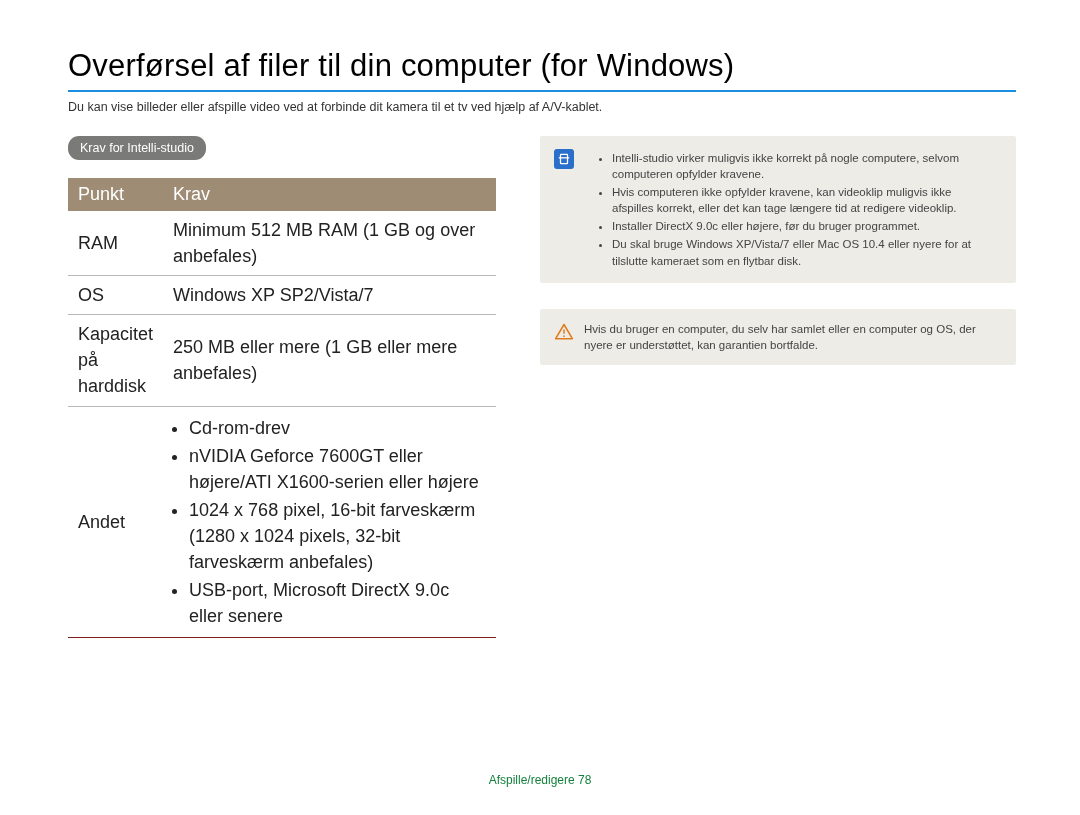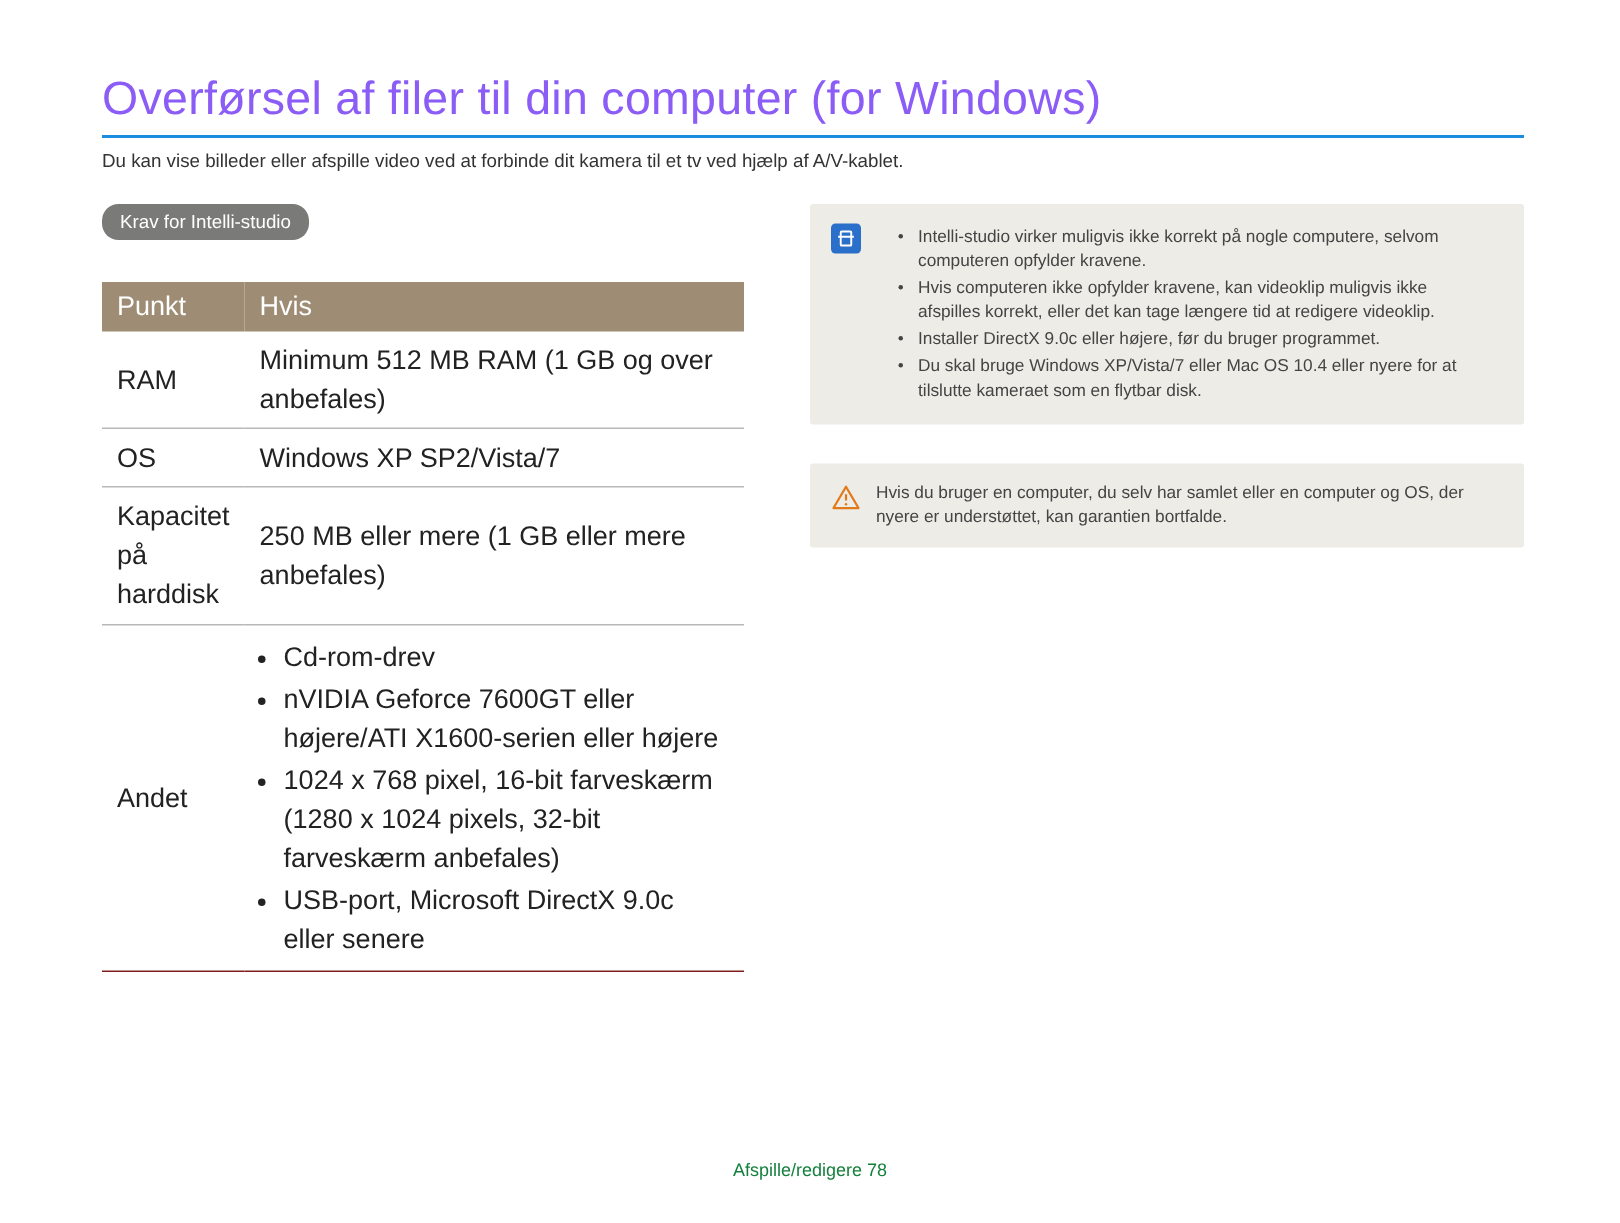--- a/index.html
+++ b/index.html
@@ -10,21 +10,21 @@
       background: #fff;
       position: relative;
       color: #222;
     }
     .page {
       padding: 48px 64px 0 68px;
     }
     .page-title {
       font-size: 31px;
       font-weight: 400;
-      color: #8b5cf6;
+      color: #000000;
       border-bottom: 2px solid #1a8de0;
       padding-bottom: 6px;
       margin-bottom: 8px;
       letter-spacing: 0.2px;
     }
     .subtitle {
       font-size: 12.5px;
       color: #333;
       margin-bottom: 22px;
     }
@@ -39,21 +39,21 @@
     .col-right {
       flex: 1;
     }
     .section-chip {
       display: inline-block;
       background: #7a7a78;
       color: #fff;
       font-size: 12.5px;
       padding: 5px 12px;
       border-radius: 11px;
-      margin-bottom: 28px;
+      margin-bottom: 18px;
       text-align: right;
     }
     .h2 {
       font-size: 16px;
       font-weight: 400;
       color: #111;
       margin-bottom: 10px;
     }
     table.req {
       width: 100%;
@@ -124,21 +124,21 @@
   <p class="subtitle">Du kan vise billeder eller afspille video ved at forbinde dit kamera til et tv ved hjælp af A/V-kablet.</p>
 
   <div class="content">
     <div class="col-left">
       <span class="section-chip">Krav for Intelli-studio</span>
 
       <table class="req">
         <thead>
           <tr>
             <th>Punkt</th>
-            <th>Hvis</th>
+            <th>Krav</th>
           </tr>
         </thead>
         <tbody>
           <tr>
             <td>RAM</td>
             <td>Minimum 512 MB RAM (1 GB og over anbefales)</td>
           </tr>
           <tr>
             <td>OS</td>
             <td>Windows XP SP2/Vista/7</td>

